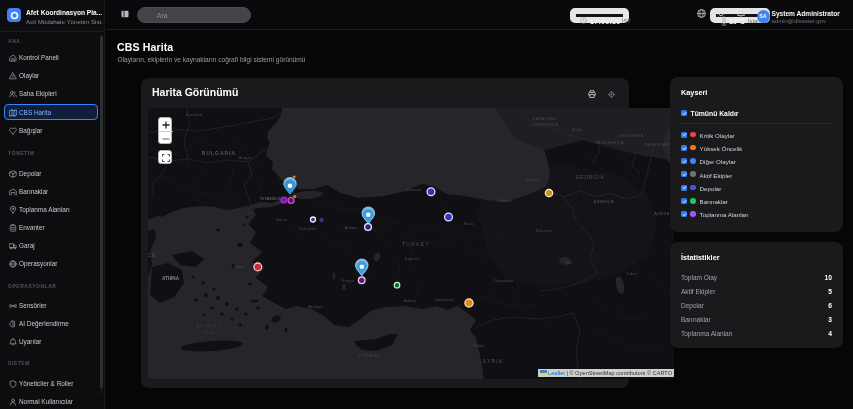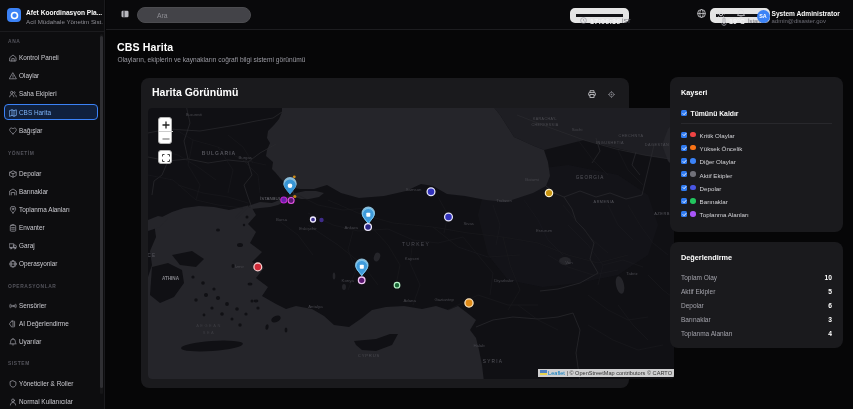--- a/index.html
+++ b/index.html
@@ -582,21 +582,21 @@
             </svg>
           </span>
           <span class="dot" style="background:#a855f7"></span>
           <span class="lgl">Toplanma Alanları</span>
         </div>
       </div>
     <div id="lgdiv"></div>
   </div>
 
   <div class="card" id="stats">
-    <h3>Değerlendirme</h3>
+    <h3>İstatistikler</h3>
     <div id="strows">
         <div class="strow" style="top:31.5px">
           <span class="k">Toplam Olay</span>
           <span class="v">10</span>
         </div>
         <div class="strow" style="top:45.69999999999999px">
           <span class="k">Aktif Ekipler</span>
           <span class="v">5</span>
         </div>
         <div class="strow" style="top:59.89999999999998px">

